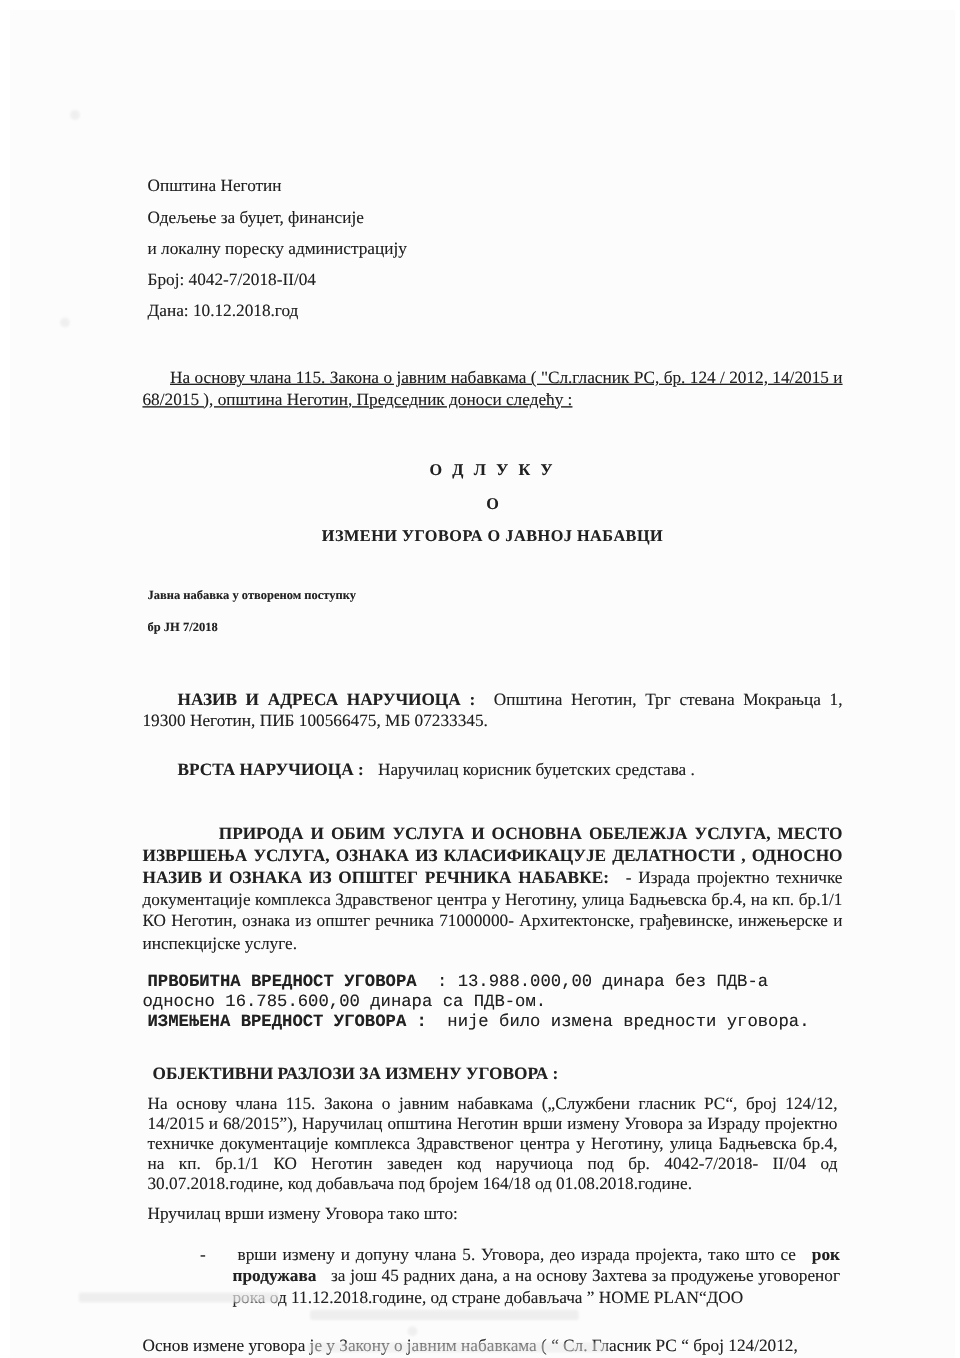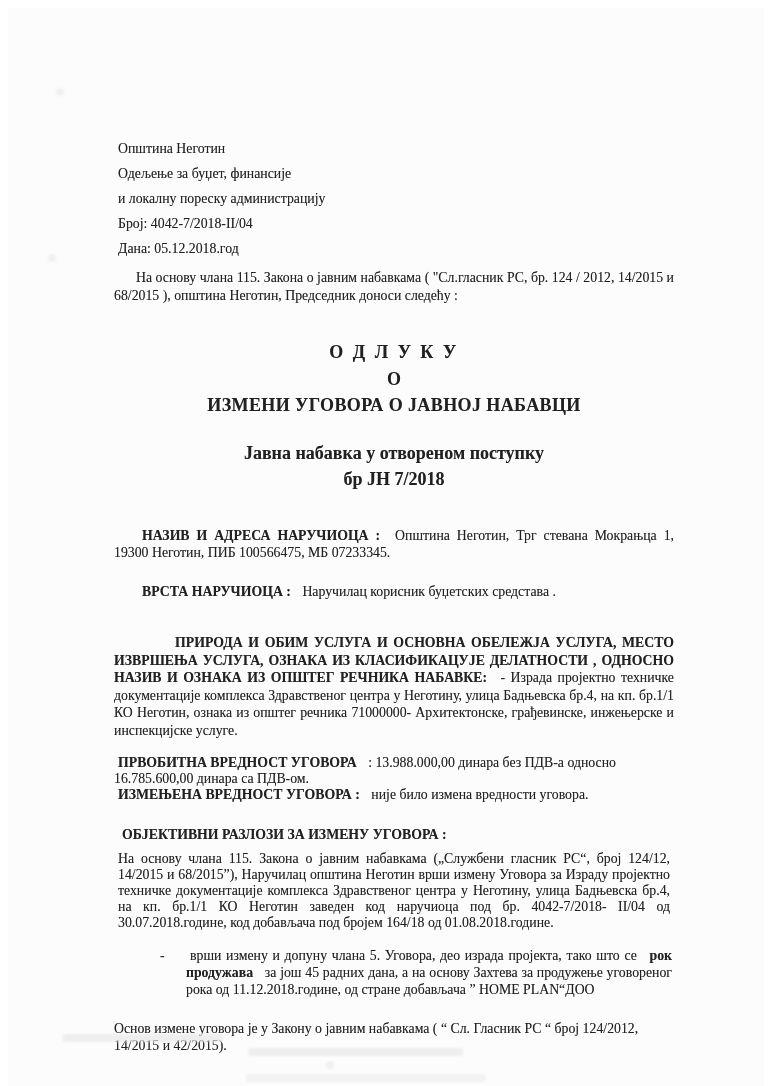--- a/index.html
+++ b/index.html
@@ -17,46 +17,47 @@
     position: absolute;
     left: 98px;
     top: 120px;
     width: 576px;
     font-size: 13.8px;
     line-height: 17px;
     text-shadow: 0 0 0.5px rgba(30,30,30,0.35);
   }
   .letterhead { line-height: 17px; }
   .intro {
+    margin-top: 24px;
     line-height: 17.5px;
     text-align: justify;
     text-indent: 22px;
+    text-decoration: underline;
   }
   .title-block {
     margin-top: 27px;
     text-align: center;
     font-weight: bold;
-    font-size: 18px;
+    font-size: 13px;
     line-height: 18.5px;
   }
   .title-line1 { letter-spacing: 2.5px; }
   .title-line3 { letter-spacing: 0.4px; }
   .subtitle-block {
     margin-top: 13px;
-    text-align: center;
     font-weight: bold;
-    font-size: 18px;
+    font-size: 10px;
     line-height: 18.5px;
   }
   .para { line-height: 17.5px; }
   .p-naziv   { margin-top: 26px; text-align: justify; text-indent: 24px; }
   .p-vrsta1  { margin-top: 13px; text-indent: 24px; }
   .p-vrsta2  { margin-top: 13px; text-indent: 24px; }
   .p-priroda { margin-top: 26px; text-align: justify; text-indent: 57px; line-height: 17.5px; }
-  .p-vrednost { margin-top: 8px; line-height: 16px; }
+  .p-vrednost { margin-top: 8px; line-height: 16px; font-family: Liberation Mono, monospace; }
   .p-objektivni { margin-top: 12px; line-height: 16px; }
   .p-objektivni .obj-body { text-align: justify; }
   .bullet-row {
     display: flex;
     line-height: 17px;
   }
   .bullet-marker {
     margin-left: 42px;
     width: 26px;
     flex: 0 0 26px;
@@ -90,21 +91,21 @@
 
 <div class="page">
 
   <div class="content">
 
     <div class="letterhead">
       <div>Општина Неготин</div>
       <div>Одељење за буџет, финансије</div>
       <div> и локалну пореску администрацију</div>
       <div>Број: 4042-7/2018-II/04</div>
-      <div>Дана: 05.12.2018.год</div>
+      <div>Дана: 10.12.2018.год</div>
     </div>
 
     <p class="intro">На основу члана 115.  Закона о јавним набавкама ( "Сл.гласник РС, бр. 124 / 2012, 14/2015 и 68/2015 ),  општина Неготин, Председник доноси следећу :</p>
 
     <div class="title-block">
       <div class="title-line1">О Д Л У К У</div>
       <div class="title-line2">О</div>
       <div class="title-line3">ИЗМЕНИ УГОВОРА О ЈАВНОЈ НАБАВЦИ</div>
     </div>
 
@@ -118,20 +119,21 @@
     <p class="para p-vrsta1"><b>ВРСТА НАРУЧИОЦА :</b><span> Наручилац корисник буџетских средстава .</span></p>
 
 
     <p class="para p-priroda"><b>ПРИРОДА И ОБИМ УСЛУГА И ОСНОВНА ОБЕЛЕЖЈА УСЛУГА, МЕСТО ИЗВРШЕЊА УСЛУГА, ОЗНАКА ИЗ КЛАСИФИКАЦУЈЕ ДЕЛАТНОСТИ , ОДНОСНО НАЗИВ И ОЗНАКА ИЗ ОПШТЕГ РЕЧНИКА НАБАВКЕ:</b><span> -  Израда пројектно техничке документације комплекса Здравственог центра у Неготину, улица Бадњевска бр.4, на кп. бр.1/1 КО Неготин, ознака из општег речника 71000000- Архитектонске, грађевинске, инжењерске и инспекцијске услуге.</span></p>
 
     <p class="para p-vrednost"><b>ПРВОБИТНА ВРЕДНОСТ УГОВОРА</b><span> : 13.988.000,00 динара  без ПДВ-а односно 16.785.600,00   динара са ПДВ-ом.</span><br><b>ИЗМЕЊЕНА ВРЕДНОСТ УГОВОРА :</b><span> није било измена вредности уговора.</span></p>
 
     <div class="para p-objektivni">
       <div><b>ОБЈЕКТИВНИ РАЗЛОЗИ ЗА ИЗМЕНУ УГОВОРА :</b></div>
       <div class="obj-body">На основу члана 115. Закона о јавним набавкама („Службени гласник РС“, број 124/12, 14/2015 и 68/2015”), Наручилац општина Неготин врши измену Уговора за Израду пројектно техничке документације комплекса Здравственог центра у Неготину, улица Бадњевска бр.4, на кп. бр.1/1 КО Неготин заведен код  наручиоца под бр. 4042-7/2018- II/04 од 30.07.2018.године, код добављача под бројем 164/18 од 01.08.2018.године.</div>
+      <div>Нручилац врши измену Уговора тако што:</div>
     </div>
 
     <div class="bullet-row">
       <span class="bullet-marker">-</span>
       <span class="bullet-text"><span>врши измену и допуну члана 5. Уговора, део израда пројекта, тако што се </span><b>рок продужава</b><span> за још 45 радних дана, а на основу Захтева за продужење уговореног рока од 11.12.2018.године, од стране  добављача ” HOME PLAN“ДОО</span></span>
     </div>
 
     <p class="para p-osnov">Основ измене уговора  је у Закону о јавним набавкама  ( “ Сл. Гласник РС “ број 124/2012, 14/2015 и 42/2015).</p>
 
   </div>

